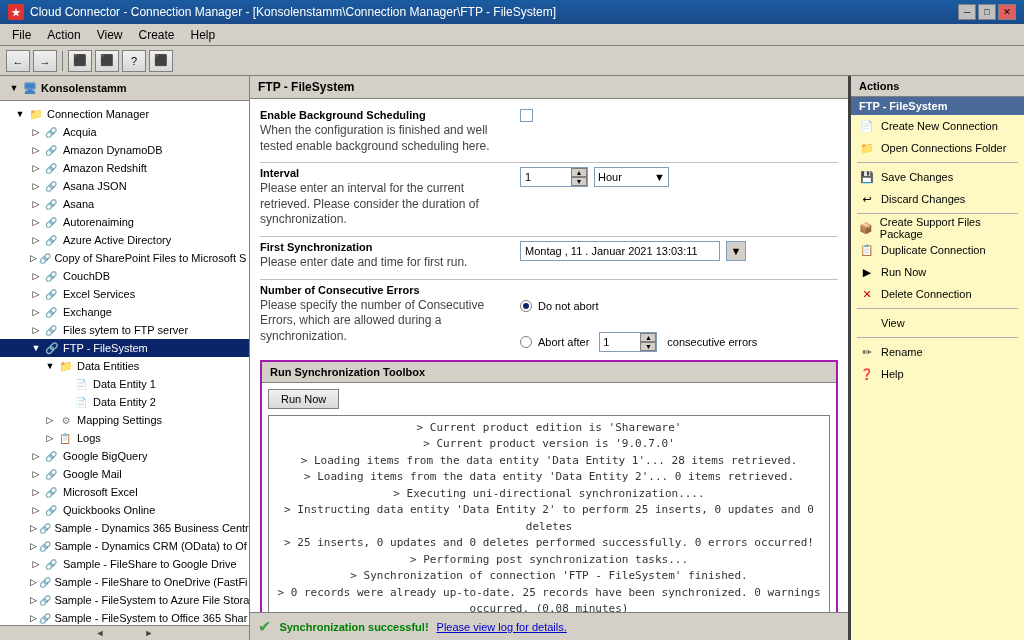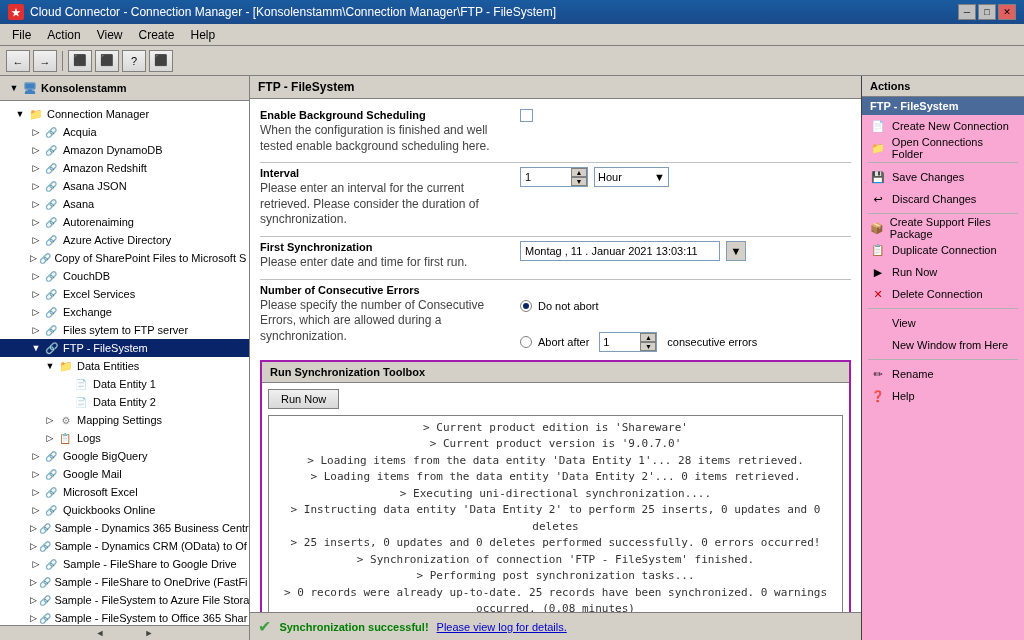--- a/index.html
+++ b/index.html
@@ -178,23 +178,23 @@
       gap: 8px;
       background: #d4d0c8;
       font-size: 11px;
     }
     .status-icon { color: #40a040; font-size: 16px; }
     .status-text { color: #008000; font-weight: bold; }
     .status-link { color: #0000cc; text-decoration: underline; cursor: pointer; }
 
     
     .actions-panel {
-      width: 163px;
-      background: #f9a8d4;
-      border-left: 1px solid #404040;
+      width: 176px;
+      background: #fef9c3;
+      border-left: 3px solid #404040;
       display: flex;
       flex-direction: column;
     }
     .actions-header {
       background: #d4d0c8;
       border-bottom: 1px solid #808080;
       padding: 4px 8px;
       font-weight: bold;
       font-size: 11px;
     }
@@ -513,22 +513,22 @@
           <div class="toolbox-body">
             <button class="run-btn">Run Now</button>
             <div class="log-area">
               <div class="log-line">&gt; Current product edition is 'Shareware'</div>
               <div class="log-line">&gt; Current product version is '9.0.7.0'</div>
               <div class="log-line">&gt; Loading items from the data entity 'Data Entity 1'... 28 items retrieved.</div>
               <div class="log-line">&gt; Loading items from the data entity 'Data Entity 2'... 0 items retrieved.</div>
               <div class="log-line">&gt; Executing uni-directional synchronization....</div>
               <div class="log-line">&gt; Instructing data entity 'Data Entity 2' to perform 25 inserts, 0 updates and 0 deletes</div>
               <div class="log-line">&gt; 25 inserts, 0 updates and 0 deletes performed successfully. 0 errors occurred!</div>
+              <div class="log-line">&gt; Performing post synchronization tasks...</div>
               <div class="log-line">&gt; Synchronization of connection 'FTP - FileSystem' finished.</div>
-              <div class="log-line">&gt; Performing post synchronization tasks...</div>
               <div class="log-line">&gt; 0 records were already up-to-date. 25 records have been synchronized. 0 warnings occurred. (0.08 minutes)</div>
             </div>
           </div>
         </div>
 
       </div>
 
       <div class="status-bar">
         <span class="status-icon">✔</span>
         <span class="status-text">Synchronization successful!</span>
@@ -573,24 +573,20 @@
     </div>
     <div class="action-item">
       <div class="action-icon" style="color:#cc0000;">✕</div>
       <span>Delete Connection</span>
     </div>
     <div class="action-sep"></div>
     <div class="action-item">
       <div class="action-icon"></div>
       <span>View</span>
     </div>
-    <div class="action-item">
-      <div class="action-icon"></div>
-      <span>New Window from Here</span>
-    </div>
     <div class="action-sep"></div>
     <div class="action-item">
       <div class="action-icon">✏</div>
       <span>Rename</span>
     </div>
     <div class="action-item">
       <div class="action-icon" style="color:#4060c0;">❓</div>
       <span>Help</span>
     </div>
   </div>

